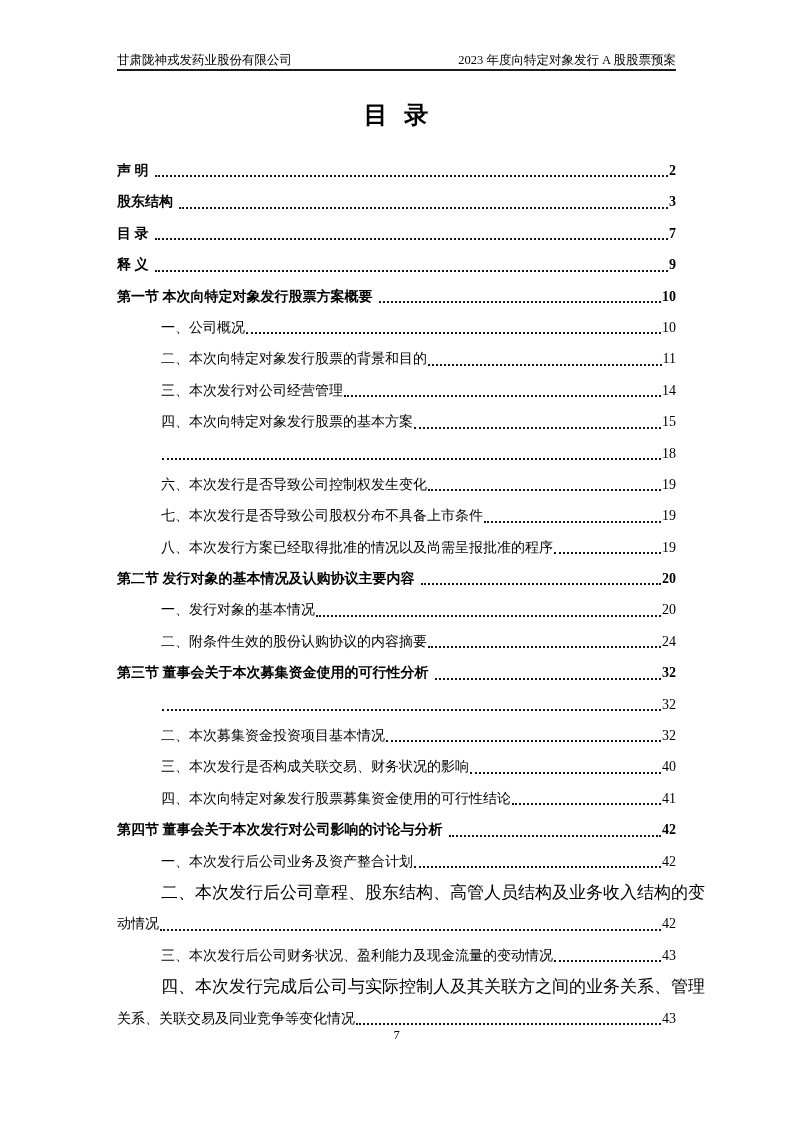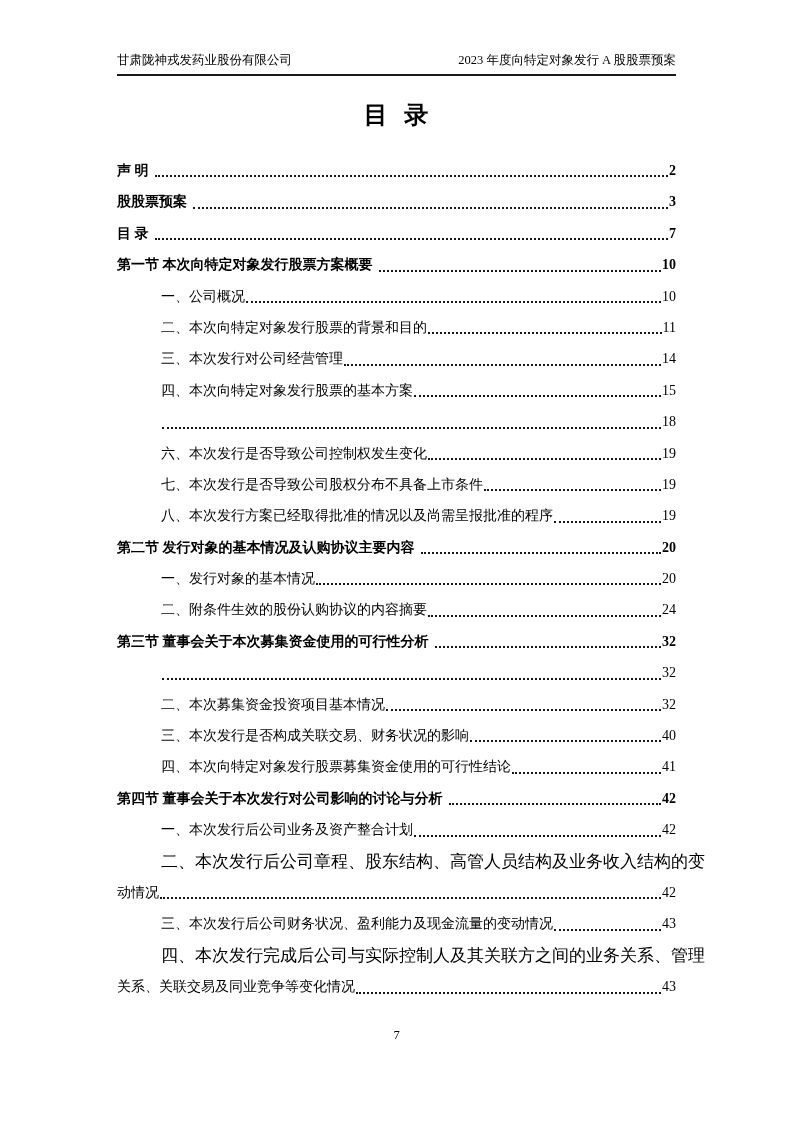--- a/index.html
+++ b/index.html
@@ -17,21 +17,20 @@
   }
   .header {
     position: absolute;
     left: 117px;
     right: 117px;
     top: 52px;
     display: flex;
     justify-content: space-between;
     align-items: flex-end;
     font-size: 12.5px;
-    padding-bottom: 5px;
     border-bottom: 2px solid #1a1a1a;
     white-space: nowrap;
   }
   .doc-title {
     position: absolute;
     top: 99px;
     left: 0;
     width: 100%;
     text-align: center;
     font-size: 24px;
@@ -94,28 +93,33 @@
 
   <div class="doc-title">目 录</div>
 
   <div class="toc" id="toc">
       <div class="toc-row chapter">
         <span class="label">声 明</span>
         <span class="dots"></span>
         <span class="page-num">2</span>
       </div>
       <div class="toc-row chapter">
-        <span class="label">股股票预案</span>
+        <span class="label">股东结构</span>
         <span class="dots"></span>
         <span class="page-num">3</span>
       </div>
       <div class="toc-row chapter">
         <span class="label">目 录</span>
         <span class="dots"></span>
         <span class="page-num">7</span>
+      </div>
+      <div class="toc-row chapter">
+        <span class="label">释 义</span>
+        <span class="dots"></span>
+        <span class="page-num">9</span>
       </div>
       <div class="toc-row chapter">
         <span class="label">第一节 本次向特定对象发行股票方案概要</span>
         <span class="dots"></span>
         <span class="page-num">10</span>
       </div>
       <div class="toc-row sub">
         <span class="label">一、公司概况</span>
         <span class="dots"></span>
         <span class="page-num">10</span>

